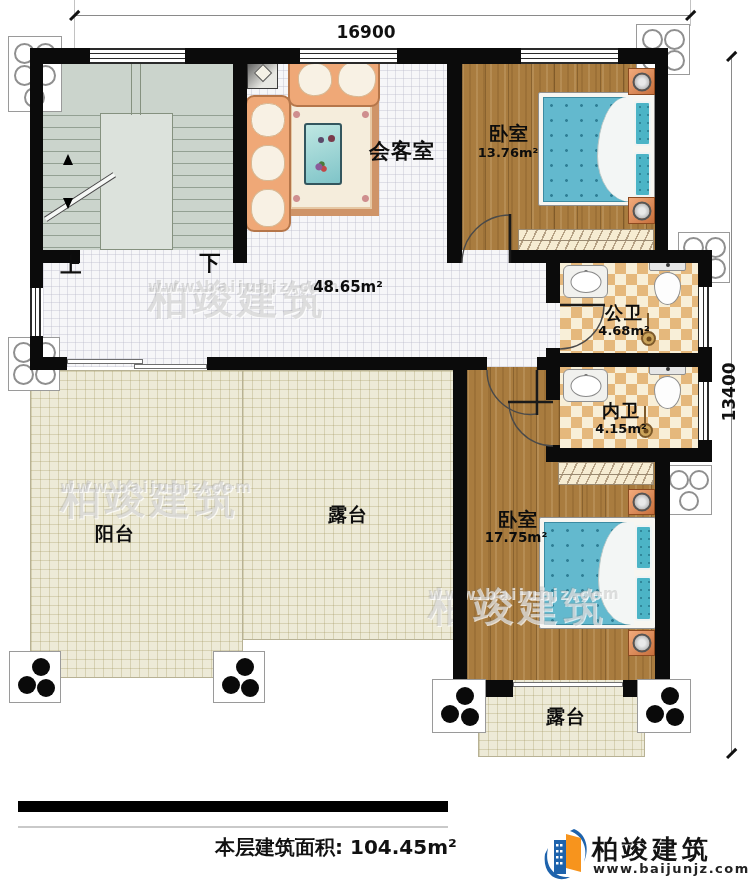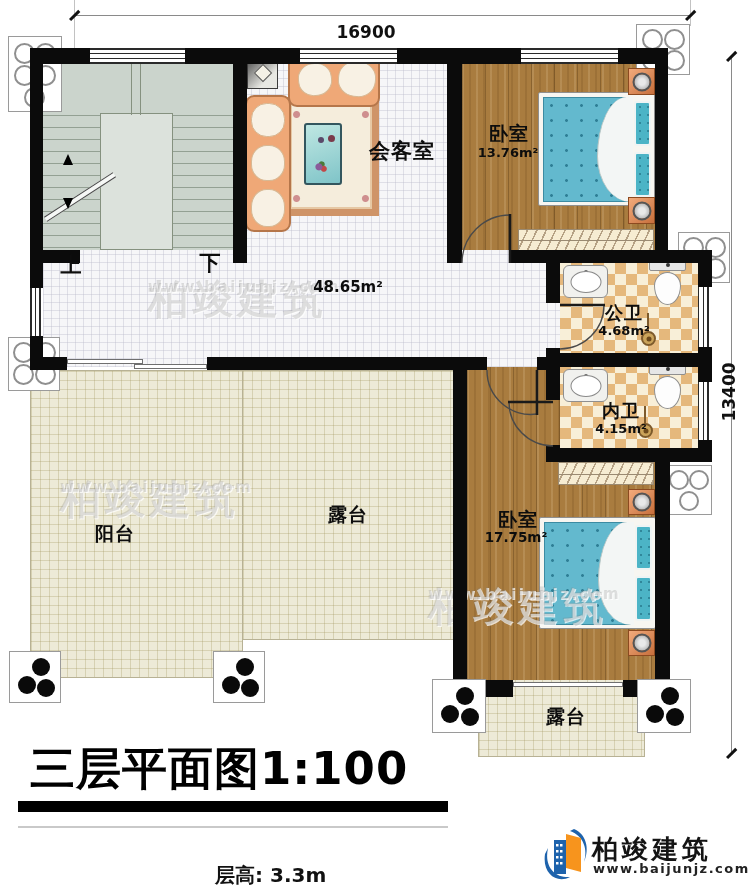--- a/index.html
+++ b/index.html
@@ -316,24 +316,23 @@
   <div class="lbl room" style="left:624px;top:313px;font-size:18px;">公卫</div>
   <div class="lbl area" style="left:624px;top:330px;">4.68m²</div>
   <div class="lbl room" style="left:621px;top:411px;font-size:18px;">内卫</div>
   <div class="lbl area" style="left:621px;top:428px;">4.15m²</div>
   <div class="lbl room" style="left:518px;top:519px;">卧室</div>
   <div class="lbl area" style="left:516px;top:538px;font-size:13.5px;">17.75m²</div>
   <div class="lbl room" style="left:115px;top:533px;">阳台</div>
   <div class="lbl room" style="left:348px;top:514px;">露台</div>
   <div class="lbl room" style="left:566px;top:716px;">露台</div>
 
-  <div id="title" class="titleblock">三层平面图1:100</div>
   <div id="title-bar" class="titleblock"></div>
   <div id="title-line" class="titleblock"></div>
-  <div class="infoline titleblock" style="left:215px;top:862px;">层高: 3.3m</div>
+  <div class="infoline titleblock" style="left:215px;top:834px;">本层建筑面积: 104.45m²</div>
 
   <svg class="titleblock" style="left:540px;top:828px;" width="52" height="54" viewBox="0 0 52 54">
     <path d="M8,20 C4,38 14,50 30,49 C17,56 2,46 5,26 Z" fill="#1e63ac"></path>
     <path d="M30,3 C44,8 48,22 44,34 C50,20 46,6 34,1 Z" fill="#1e63ac"></path>
     <rect x="14" y="12" width="12" height="34" fill="#1e63ac"></rect>
     <polygon points="26,6 41,10 41,44 26,40" fill="#f7941d"></polygon>
     <g fill="#fff">
       <rect x="16" y="16" width="2.5" height="2.5"></rect>
         <rect x="20" y="16" width="2.5" height="2.5"></rect>
       <rect x="16" y="22" width="2.5" height="2.5"></rect>

